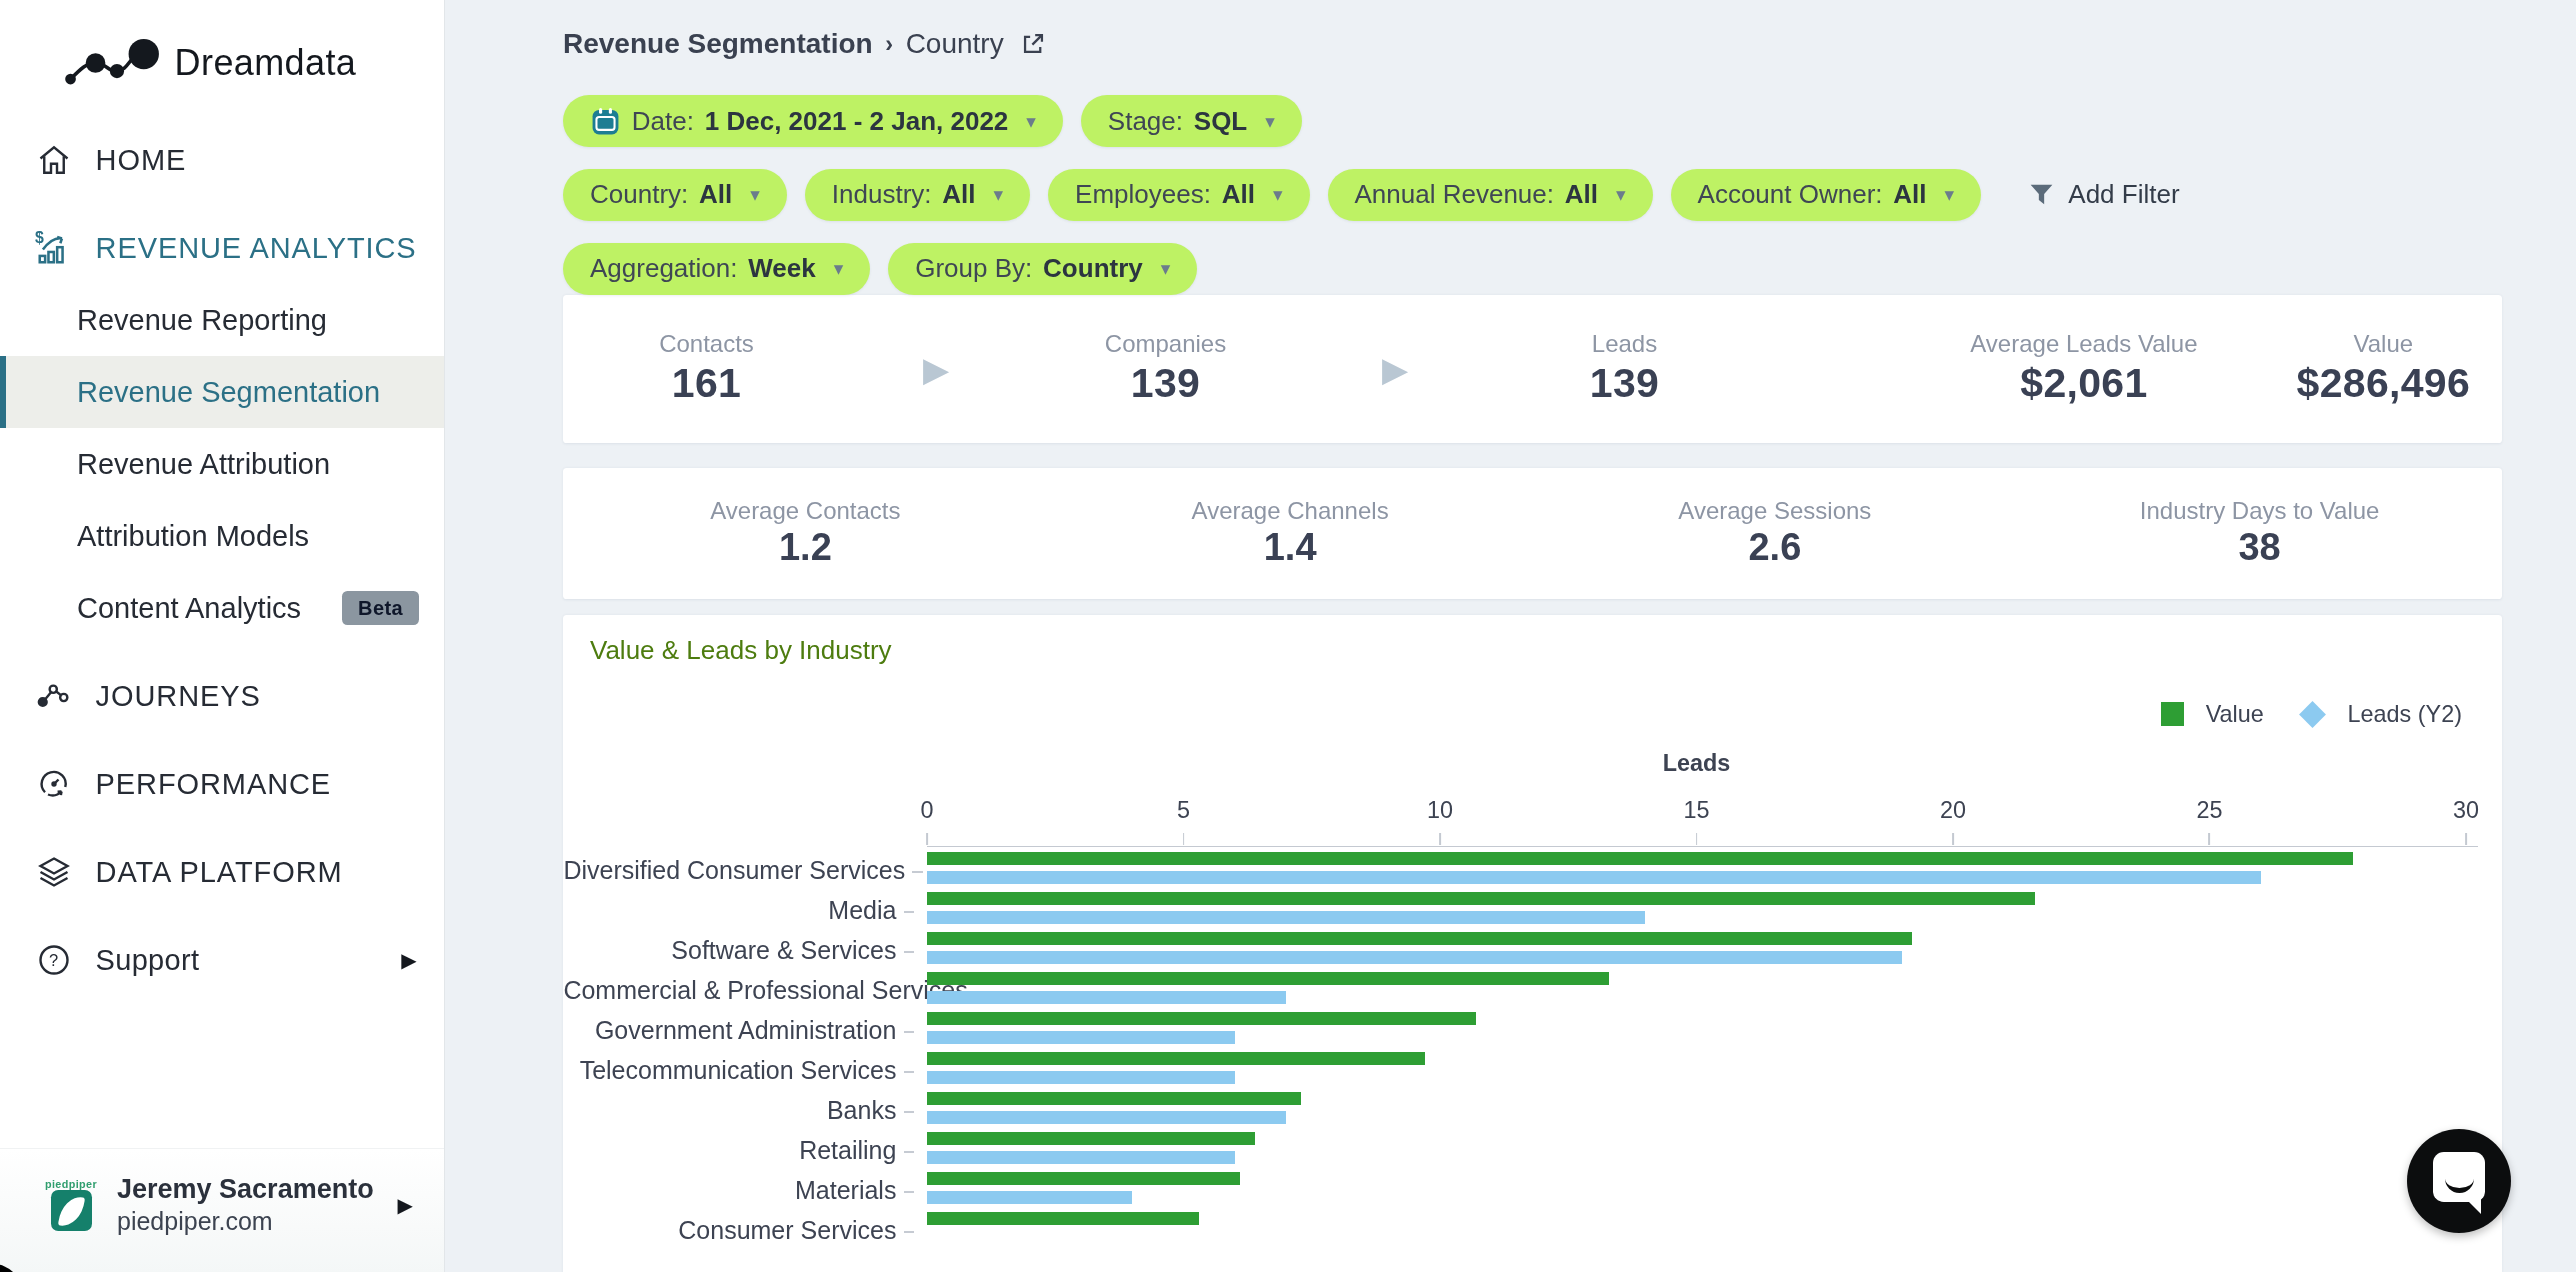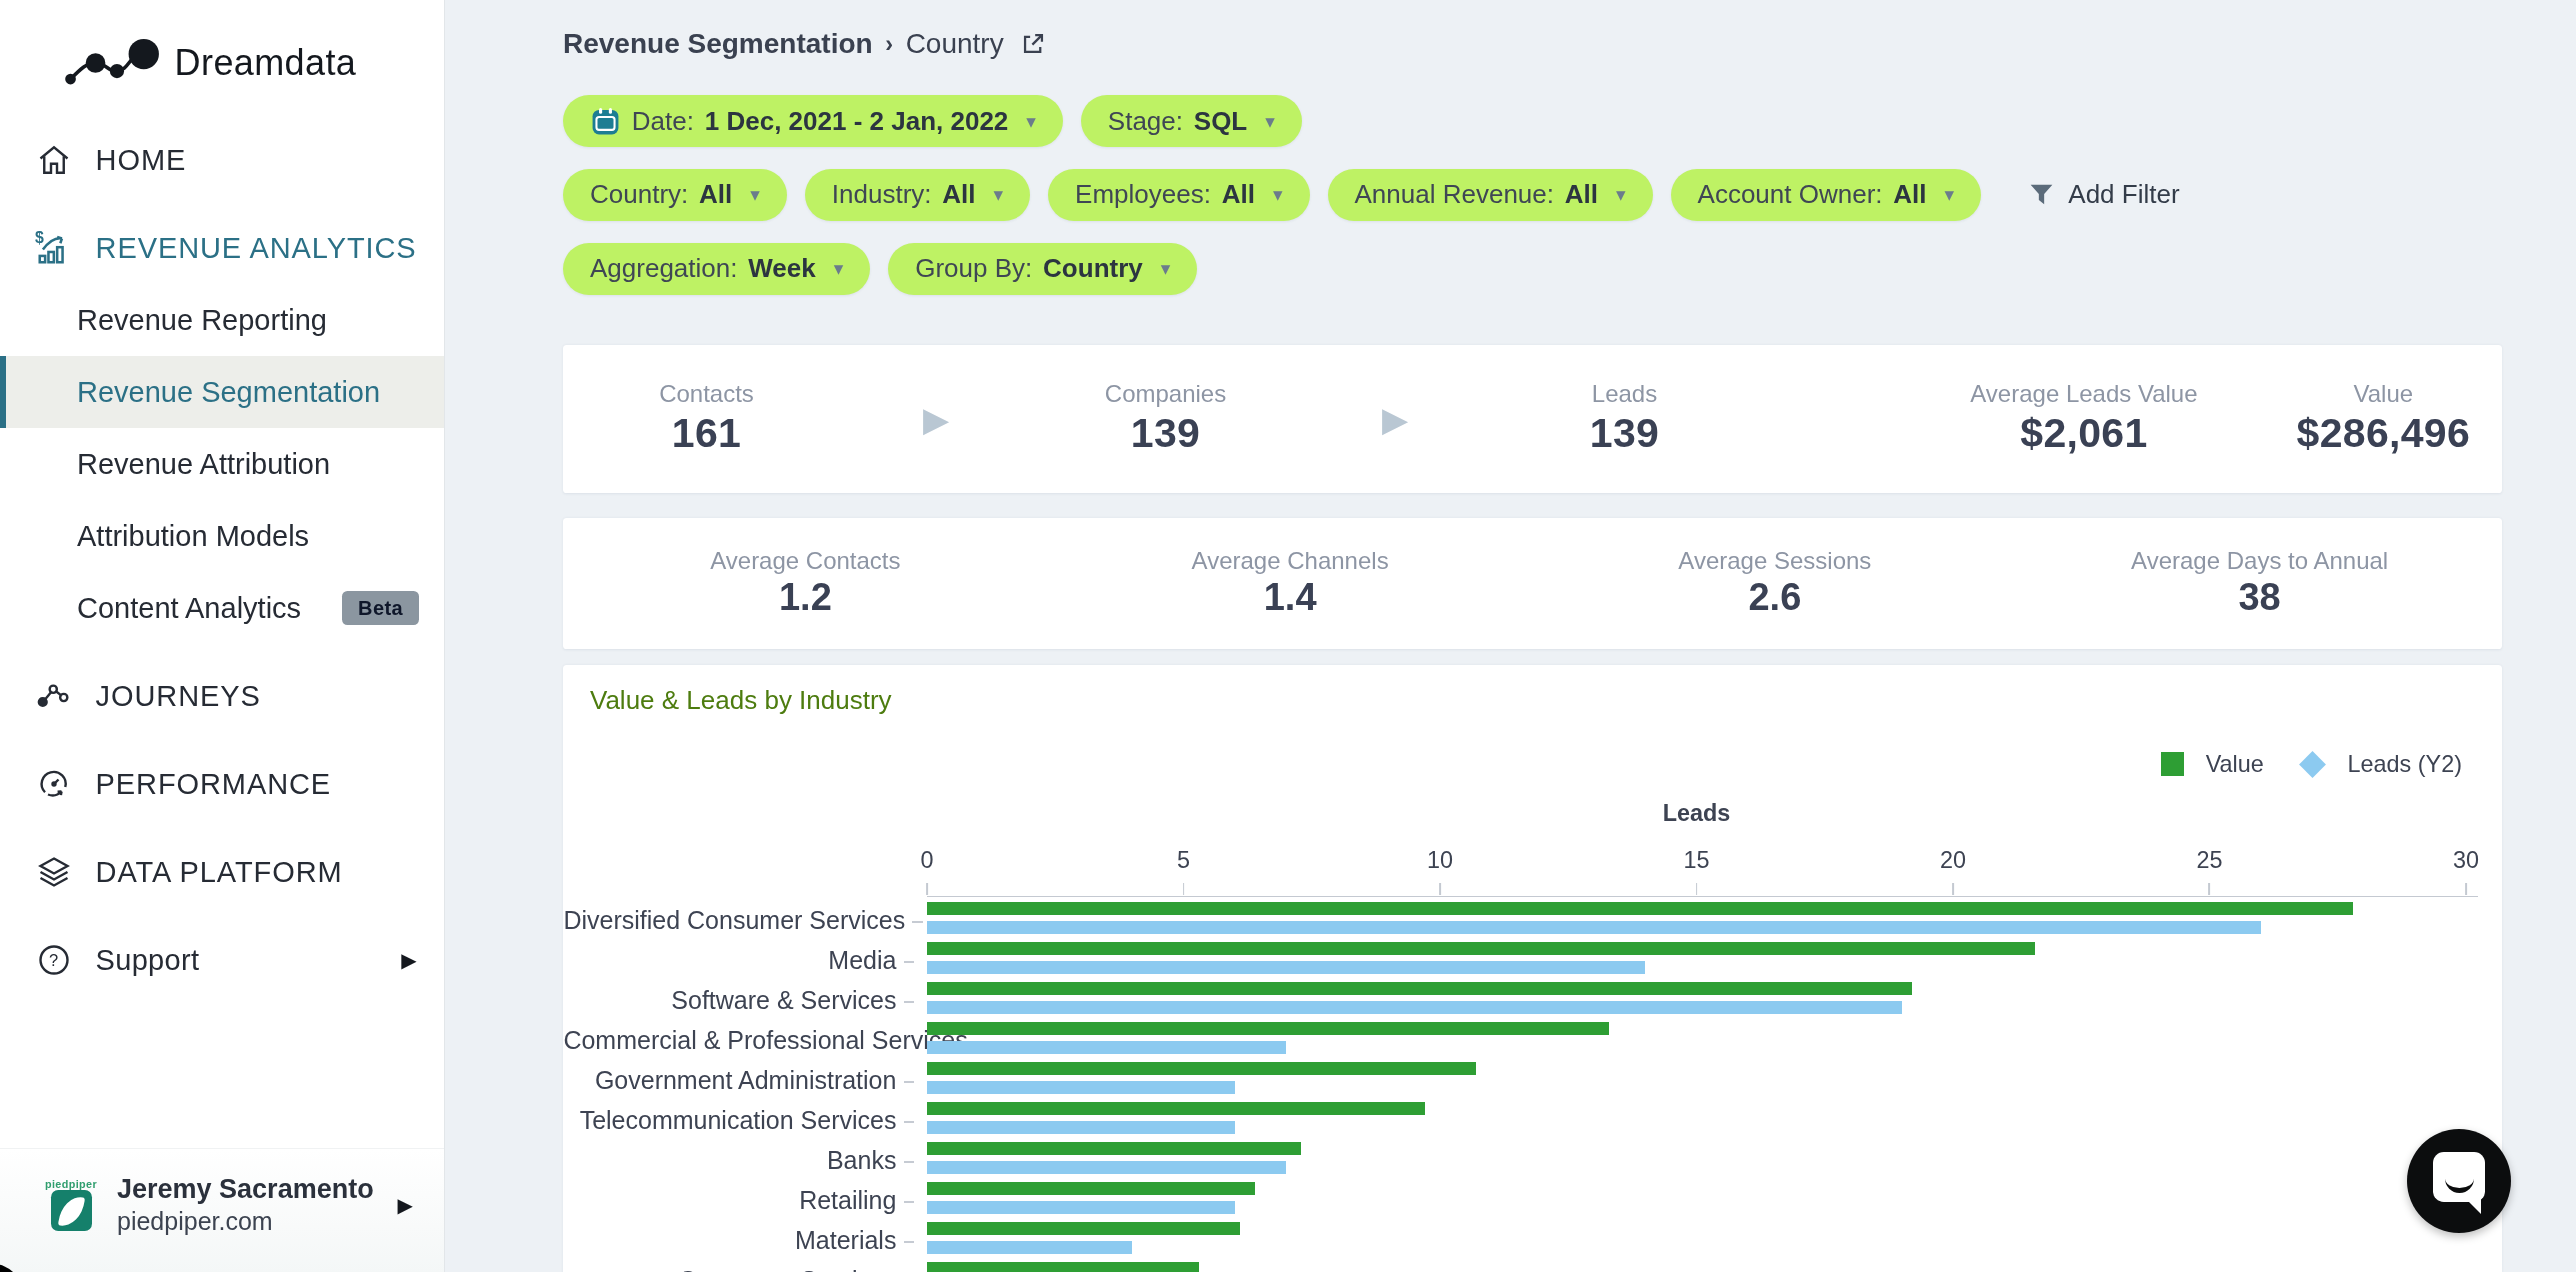--- a/index.html
+++ b/index.html
@@ -36,21 +36,21 @@
   .ext-icon{margin-left:3.6px;cursor:pointer}
 
   .filter-row{display:flex;align-items:center;margin-top:21.6px}
   .filter-row.first{margin-top:31px}
   .pill{display:flex;align-items:center;gap:10.8px;background:#bef264;border:none;border-radius:27px;height:52px;padding:0 27px;margin-right:18px;font-size:26px;color:#3f4654;box-shadow:0 0.9px 2.7px rgba(30,50,90,.08);cursor:pointer;font-family:inherit}
   .pill .pv{font-weight:bold;color:#2c3540}
   .pill .caret{color:#6b7c8c;font-size:19px;margin-left:7.2px}
   .add-filter{display:flex;align-items:center;gap:12.6px;margin-left:21.6px;font-size:26px;color:#333c49;cursor:pointer;background:none;border:none;font-family:inherit}
 
   .card{background:#fff;border-radius:3.6px;box-shadow:0 0.9px 2.7px rgba(30,50,90,.08)}
-  .kpi-card1{margin-top:50px;height:148px;display:flex;align-items:center;padding:0 32px 0 58px}
+  .kpi-card1{height:148px;display:flex;align-items:center;padding:0 32px 0 58px}
   .kpi{display:flex;flex-direction:column;align-items:center;gap:1.8px}
   .kpi .lab{font-size:24px;color:#8d95a4}
   .kpi .val{font-size:41px;color:#3a4154;font-weight:bold;letter-spacing:0.3px}
   .kpi.w{width:171px}
   .kpi-sep{width:288px;text-align:center;color:#b9c7d3;font-size:34px}
   .kpi-right1{margin-left:auto}
   .kpi-right2{margin-left:99px}
   .kpi-card2{margin-top:25px;height:131px;display:grid;grid-template-columns:1fr 1fr 1fr 1fr;align-items:center}
   .kpi2{display:flex;flex-direction:column;align-items:center;gap:1.8px}
   .kpi2 .lab{font-size:24px;color:#8d95a4}
@@ -329,21 +329,21 @@
       </div>
       <div class="kpi2">
         <span class="lab">Average Channels</span>
         <span class="val">1.4</span>
       </div>
       <div class="kpi2">
         <span class="lab">Average Sessions</span>
         <span class="val">2.6</span>
       </div>
       <div class="kpi2">
-        <span class="lab">Average Days to Annual</span>
+        <span class="lab">Industry Days to Value</span>
         <span class="val">38</span>
       </div>
     </div>
 
     <div class="card chart-card">
       <div class="chart-title">Value &amp; Leads by Industry</div>
       <div class="legend">
         <span class="sw-square"></span>
         <span>Value</span>
         <span class="sw-diamond"></span>

